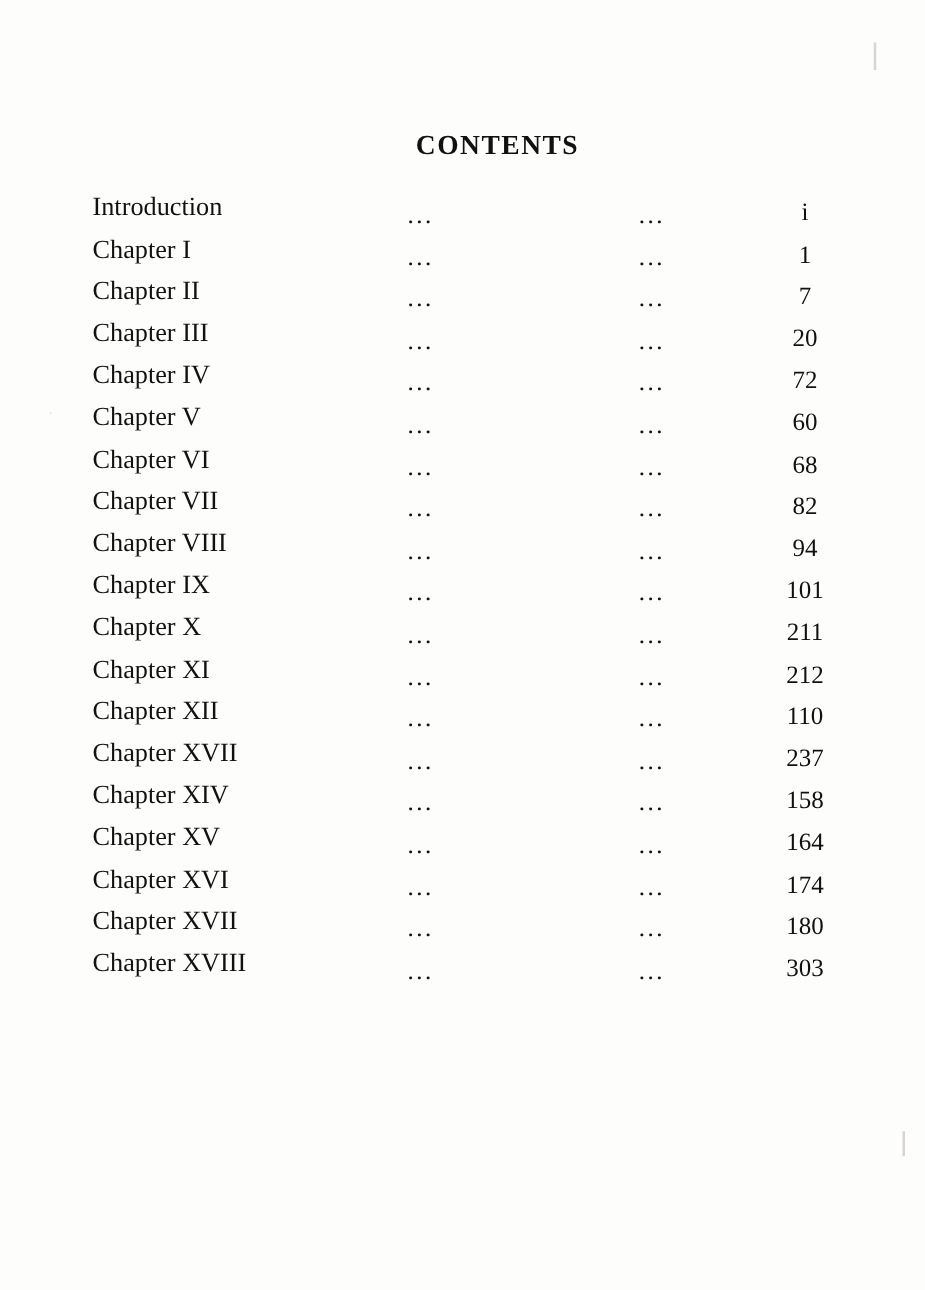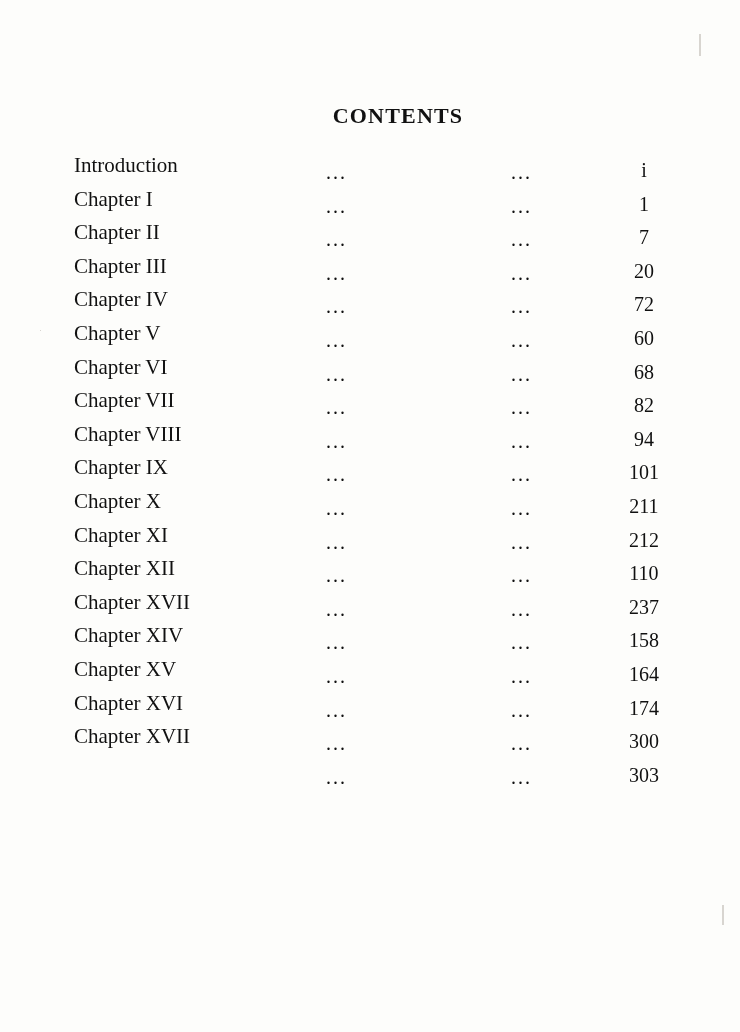--- a/index.html
+++ b/index.html
@@ -195,22 +195,23 @@
       <div class="toc-row">
         <span class="toc-label">Chapter XVI</span>
         <span class="toc-dots-a">...</span>
         <span class="toc-dots-b">...</span>
         <span class="toc-page">174</span>
       </div>
       <div class="toc-row">
         <span class="toc-label">Chapter XVII</span>
         <span class="toc-dots-a">...</span>
         <span class="toc-dots-b">...</span>
-        <span class="toc-page">300</span>
-      </div>
-      <div class="toc-row">
+        <span class="toc-page">180</span>
+      </div>
+      <div class="toc-row">
+        <span class="toc-label">Chapter XVIII</span>
         <span class="toc-dots-a">...</span>
         <span class="toc-dots-b">...</span>
         <span class="toc-page">303</span>
       </div>
     </div>
 
 </div>
 
 </body></html>

